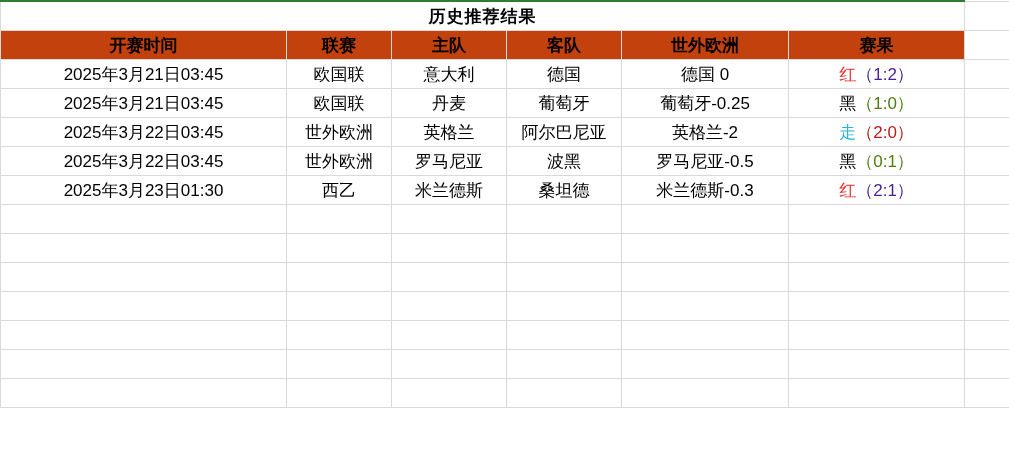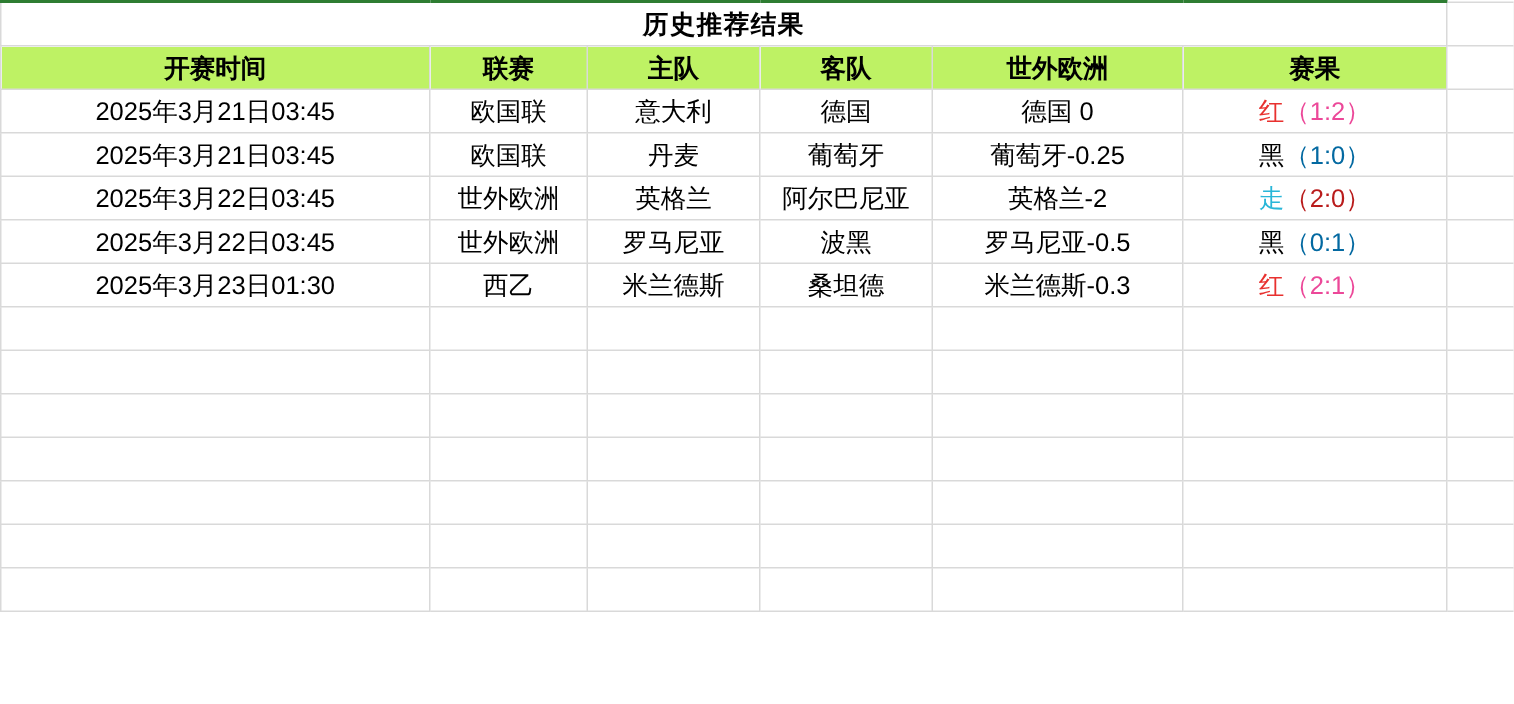--- a/index.html
+++ b/index.html
@@ -51,21 +51,21 @@
     font-size: 27px;
     font-weight: bold;
     color: #000000;
     letter-spacing: 1px;
     border-top: 2px solid #2e7d32 !important;
     border-left: 1px solid #d9d9d9 !important;
     border-right: 1px solid #d9d9d9 !important;
     border-bottom: 1px solid #d9d9d9 !important;
   }
   .header-row td {
-    background: #bef264;
+    background: #c2410c;
     font-weight: bold;
     font-size: 18px;
     height: 36px;
     border: 1px solid #000000;
   }
   .header-blank {
     background: #ffffff !important;
     border: 1px solid #d9d9d9 !important;
   }
   .data-row td {
@@ -82,22 +82,22 @@
     height: 27px;
     border: 1px solid #d9d9d9;
     background: #ffffff;
   }
   .res {
     letter-spacing: 0px;
   }
   .res-red { color: #e8312f; }
   .res-black { color: #000000; }
   .res-cyan { color: #29b6d8; }
-  .res-score-red { color: #ec4899; }
-  .res-score-black { color: #0369a1; }
+  .res-score-red { color: #4c1d95; }
+  .res-score-black { color: #4d7c0f; }
   .res-score-cyan { color: #b91c1c; }
 </style>
 </head>
 <body>
 
 <div class="sheet">
   <table class="grid">
     <colgroup>
       <col class="c0">
         <col class="c1">

